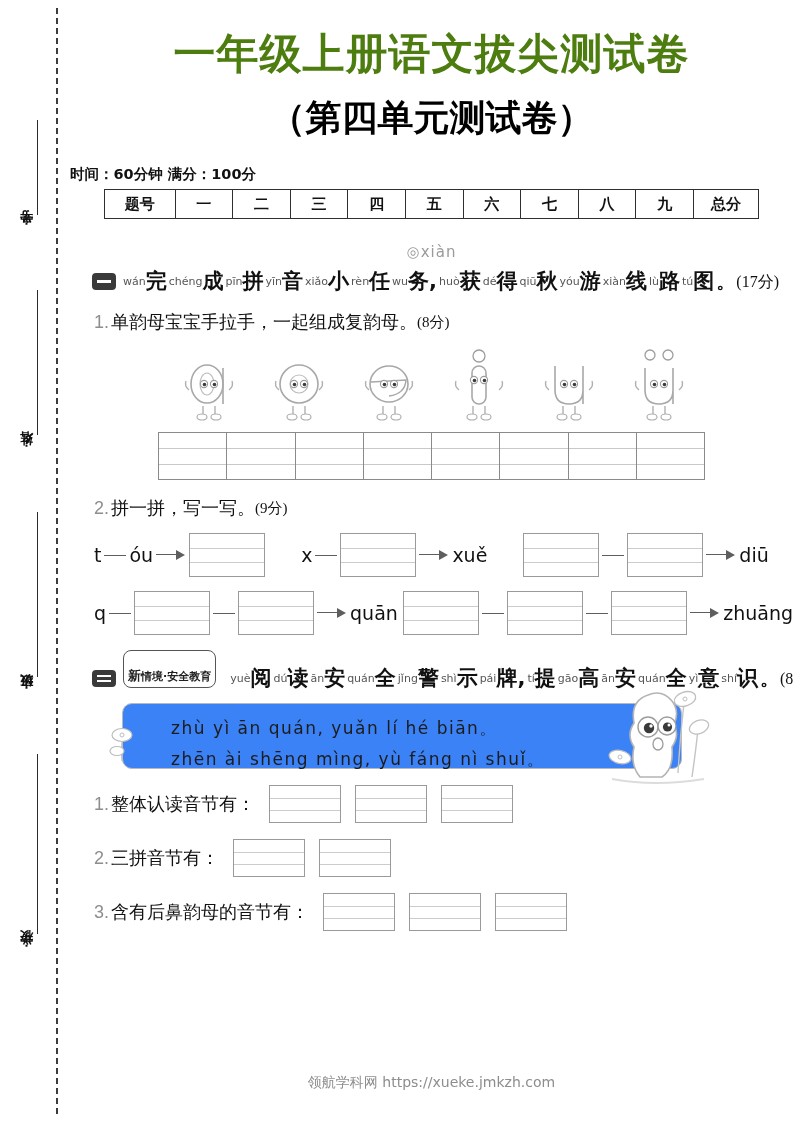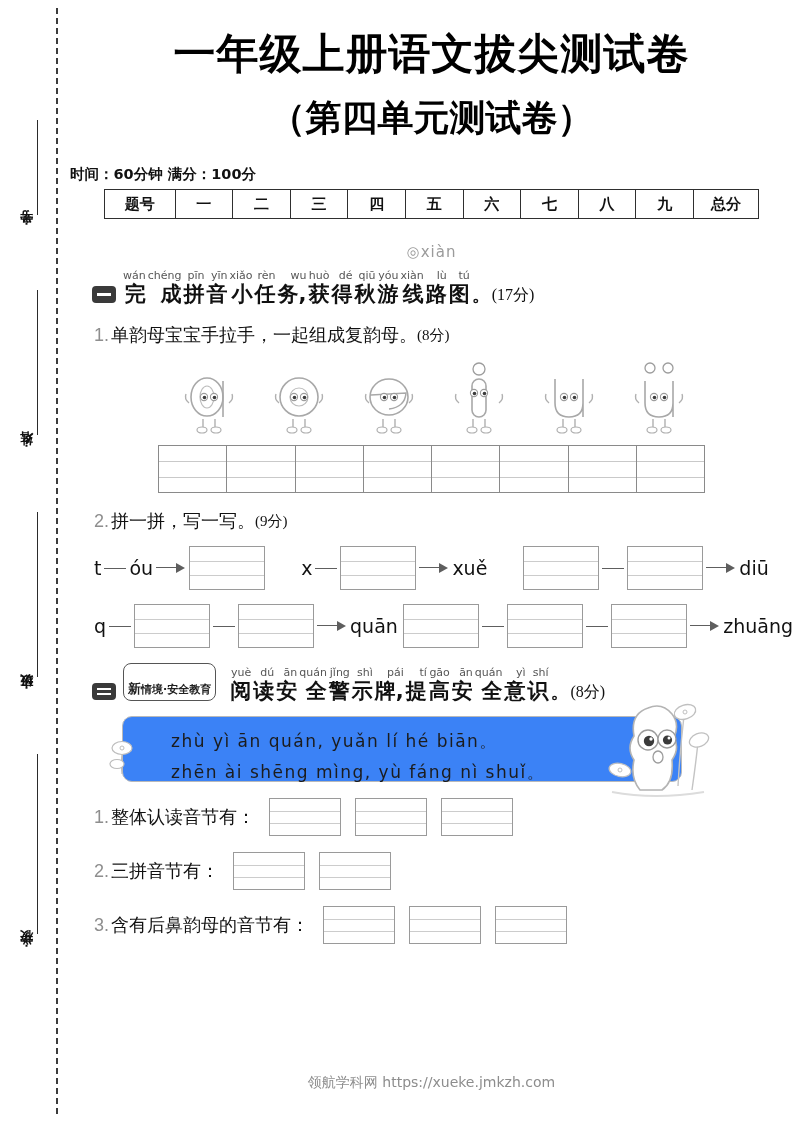--- a/index.html
+++ b/index.html
@@ -56,21 +56,21 @@
     width: 723px; height: 1122px;
   }
 
   .title-main {
     margin: 26px 0 0 0;
     text-align: center;
     font-size: 42px;
     font-weight: bold;
     letter-spacing: 1px;
     font-family: Liberation Mono, monospace;
-    color: #000000;
+    color: #4d7c0f;
   }
   .title-sub {
     margin: 12px 0 0 0;
     text-align: center;
     font-size: 36px;
     font-weight: bold;
     font-family: "DejaVu Sans", sans-serif;
     color: #000;
   }
 
@@ -148,22 +148,22 @@
     color: #222;
     font-family: "DejaVu Sans", sans-serif;
     white-space: nowrap;
     flex: none;
   }
   .sec-badge .new-ch { font-size: 13px; }
 
   .ruby-block { display: flex; align-items: flex-end; }
   .ruby-unit {
     display: flex;
-    flex-direction: column;
-    align-items: flex-end;
+    flex-direction: row;
+    align-items: center;
     margin-right: 2px;
   }
   .ruby-py {
     font-size: 11px;
     color: #555;
     line-height: 13px;
     font-family: "DejaVu Sans", sans-serif;
     white-space: nowrap;
   }
   .ruby-ch {

